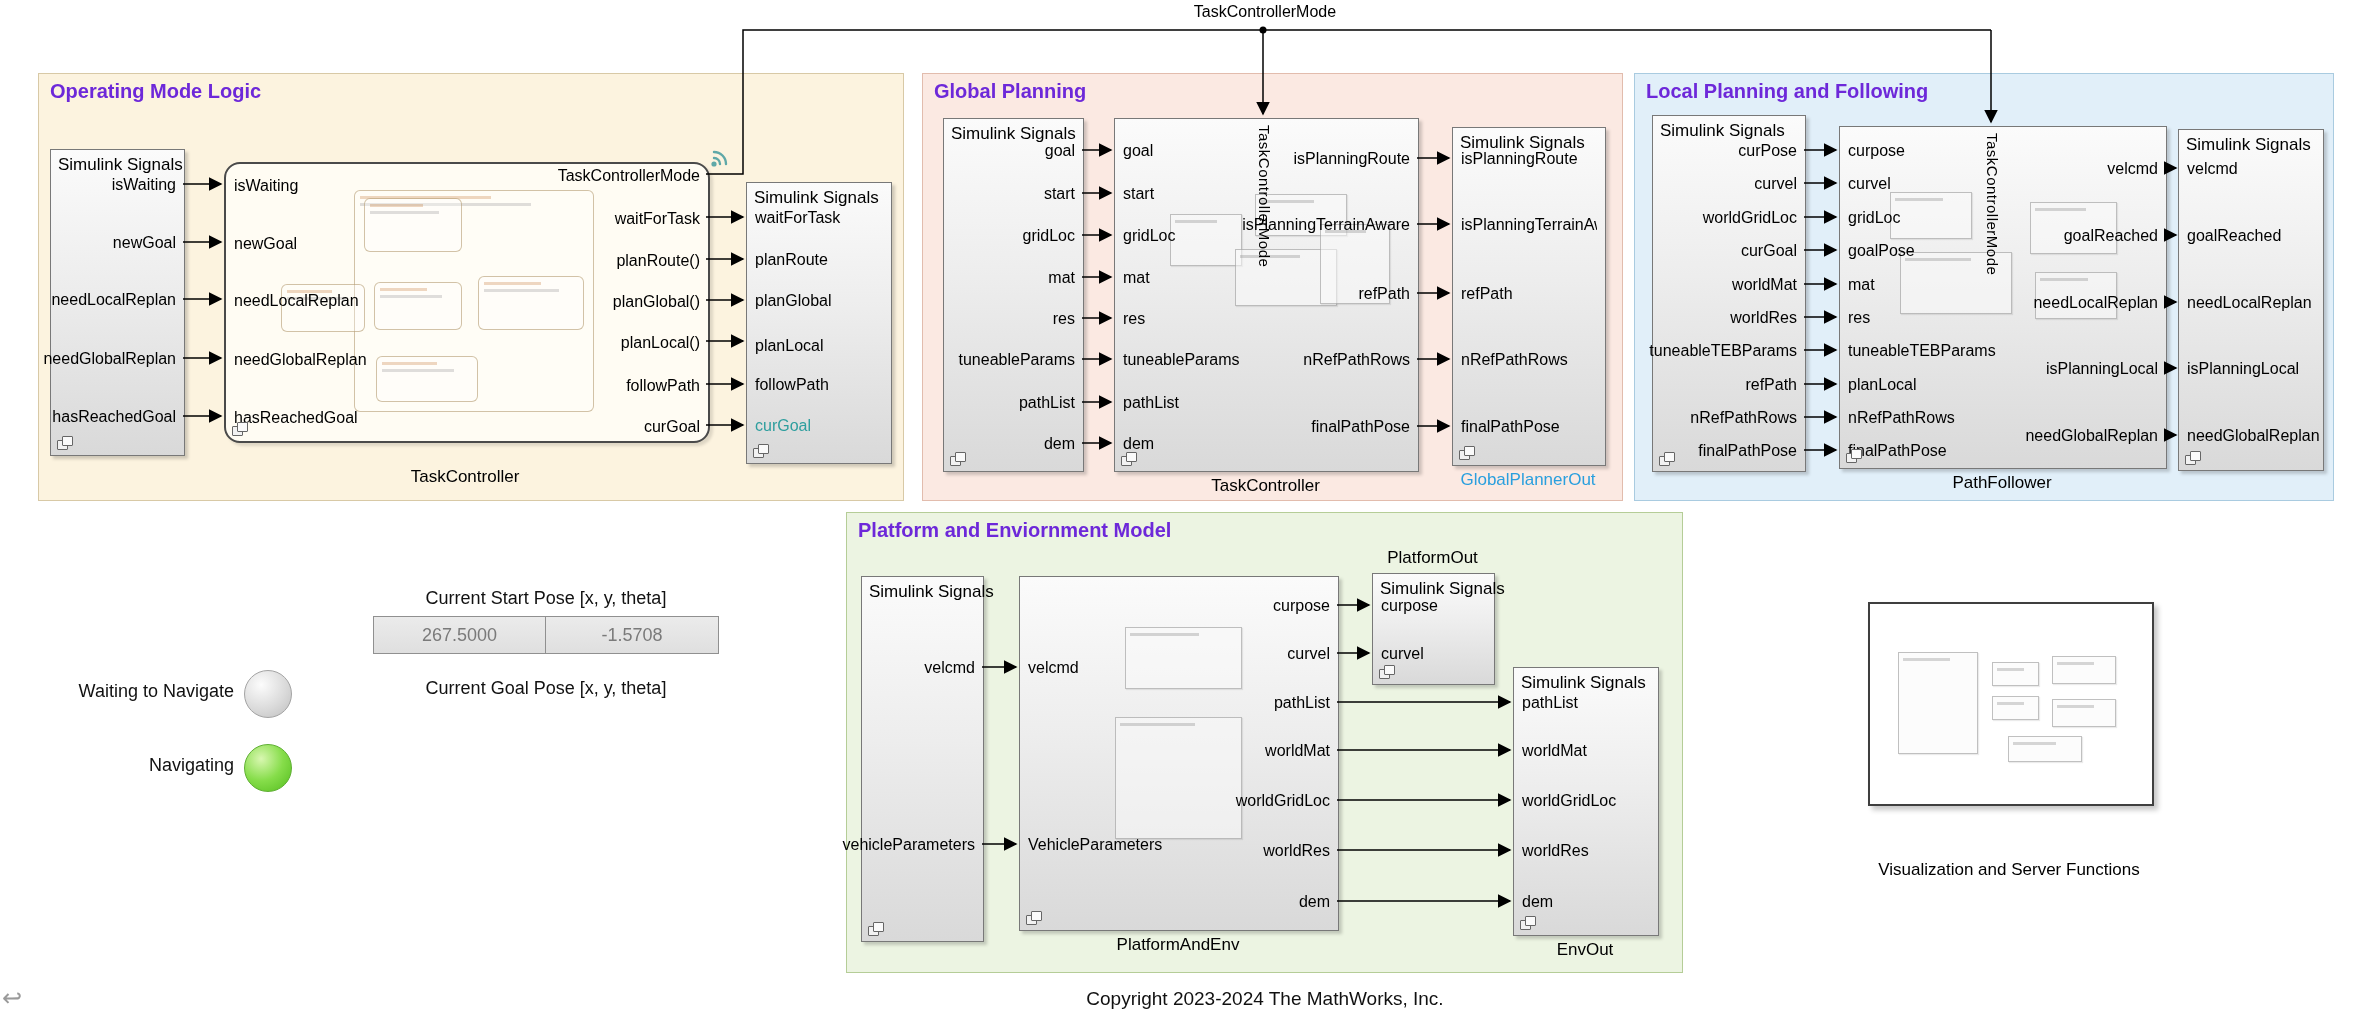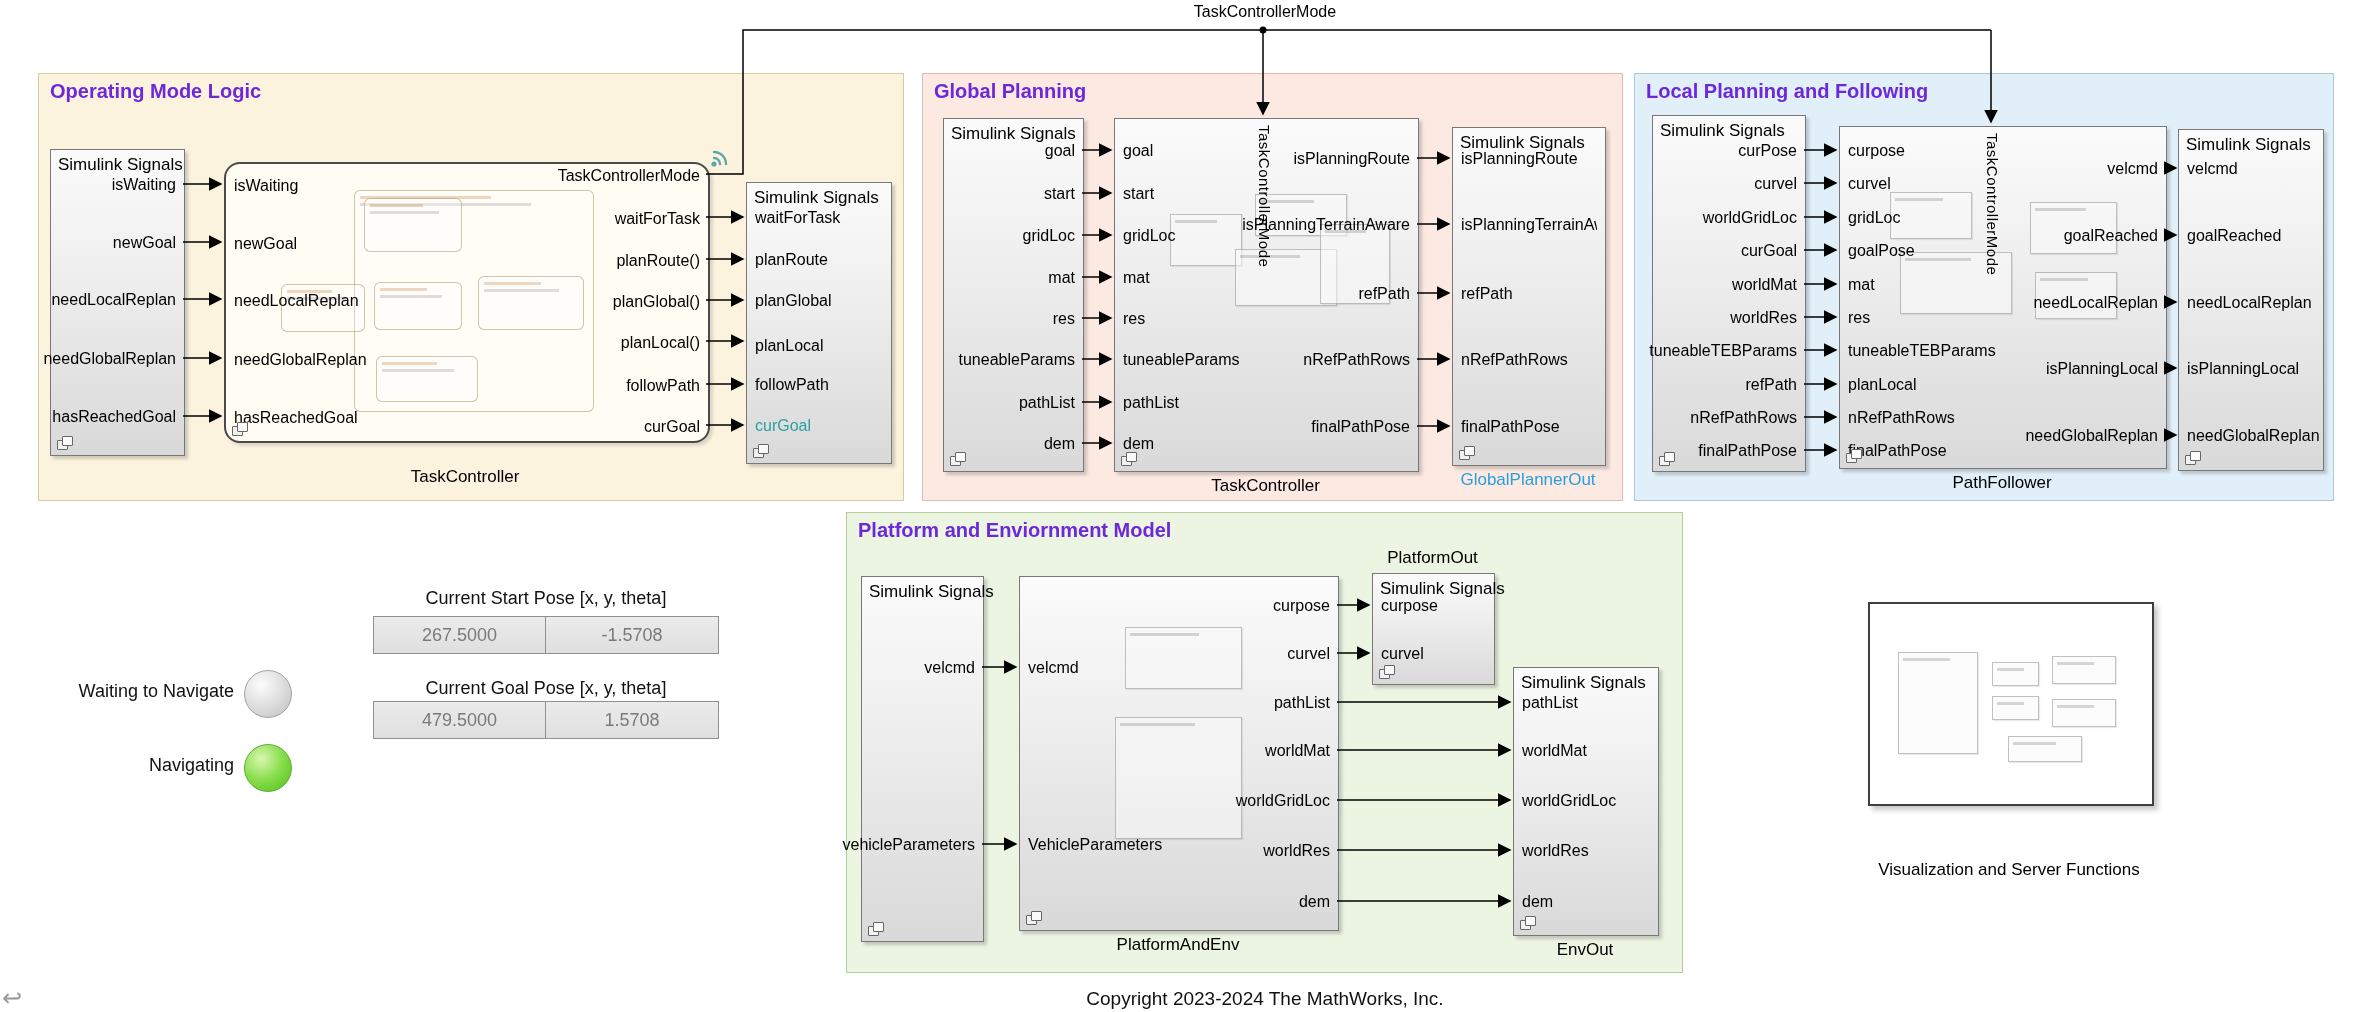--- a/index.html
+++ b/index.html
@@ -251,24 +251,20 @@
   </div>
   <div class="cap" style="left:1513px;top:940px;width:144px;">EnvOut</div>
 
   <div class="dash-label" style="left:370px;top:588px;width:352px;">Current Start Pose [x, y, theta]</div>
   <div class="valrow" style="left:373px;top:616px;">
     <div class="valbox">267.5000</div>
     <div class="valbox">-1.5708</div>
   </div>
 
   <div class="dash-label" style="left:370px;top:678px;width:352px;">Current Goal Pose [x, y, theta]</div>
-  <div class="valrow" style="left:373px;top:701px;">
-    <div class="valbox">479.5000</div>
-    <div class="valbox">1.5708</div>
-  </div>
 
   <div class="lamp-label" style="left:58px;top:681px;width:176px;">Waiting to Navigate</div>
   <div class="lamp off" style="left:244px;top:670px;"></div>
 
   <div class="lamp-label" style="left:58px;top:755px;width:176px;">Navigating</div>
   <div class="lamp on" style="left:244px;top:744px;"></div>
 
 
   <div class="vizblk" style="left:1868px;top:602px;width:282px;height:200px;">
     <div class="pvg" style="left:28px;top:48px;width:78px;height:100px;"></div>

